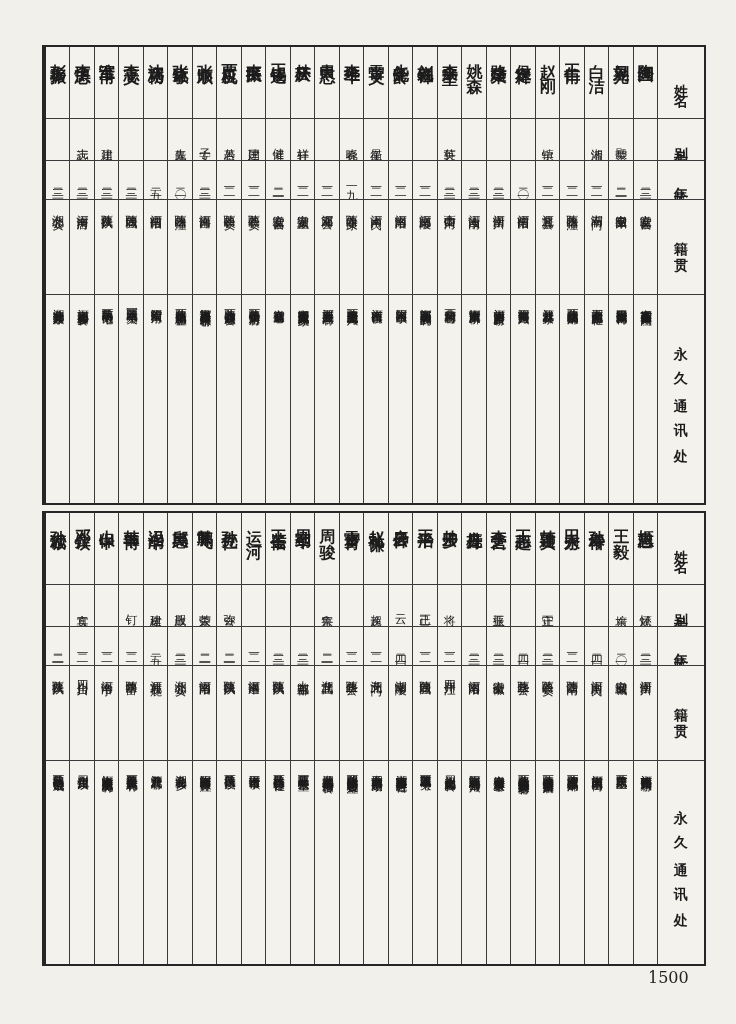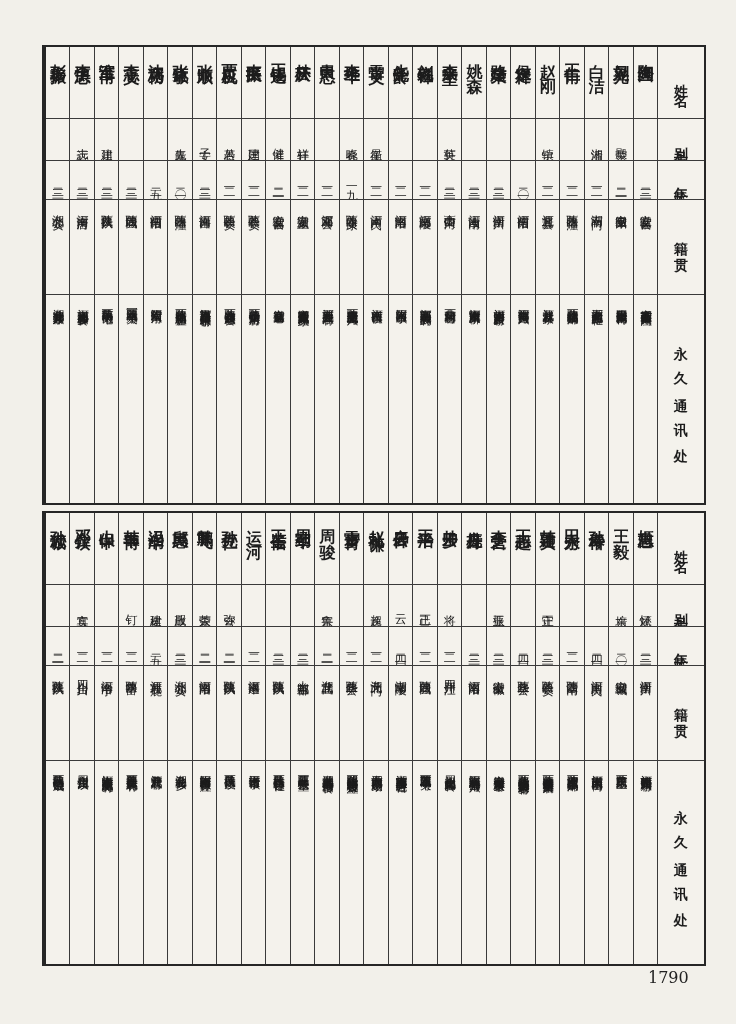--- a/index.html
+++ b/index.html
@@ -959,14 +959,14 @@
           </div>
           <div class="cell native">
             <span class="vtext">籍贯</span>
           </div>
           <div class="cell address hdr-address">
             <span class="vtext">永久通讯处</span>
           </div>
         </div>
       </div>
   </div>
-  <div class="page-number">1790</div>
+  <div class="page-number">1500</div>
 </div>
 
 </body></html>

